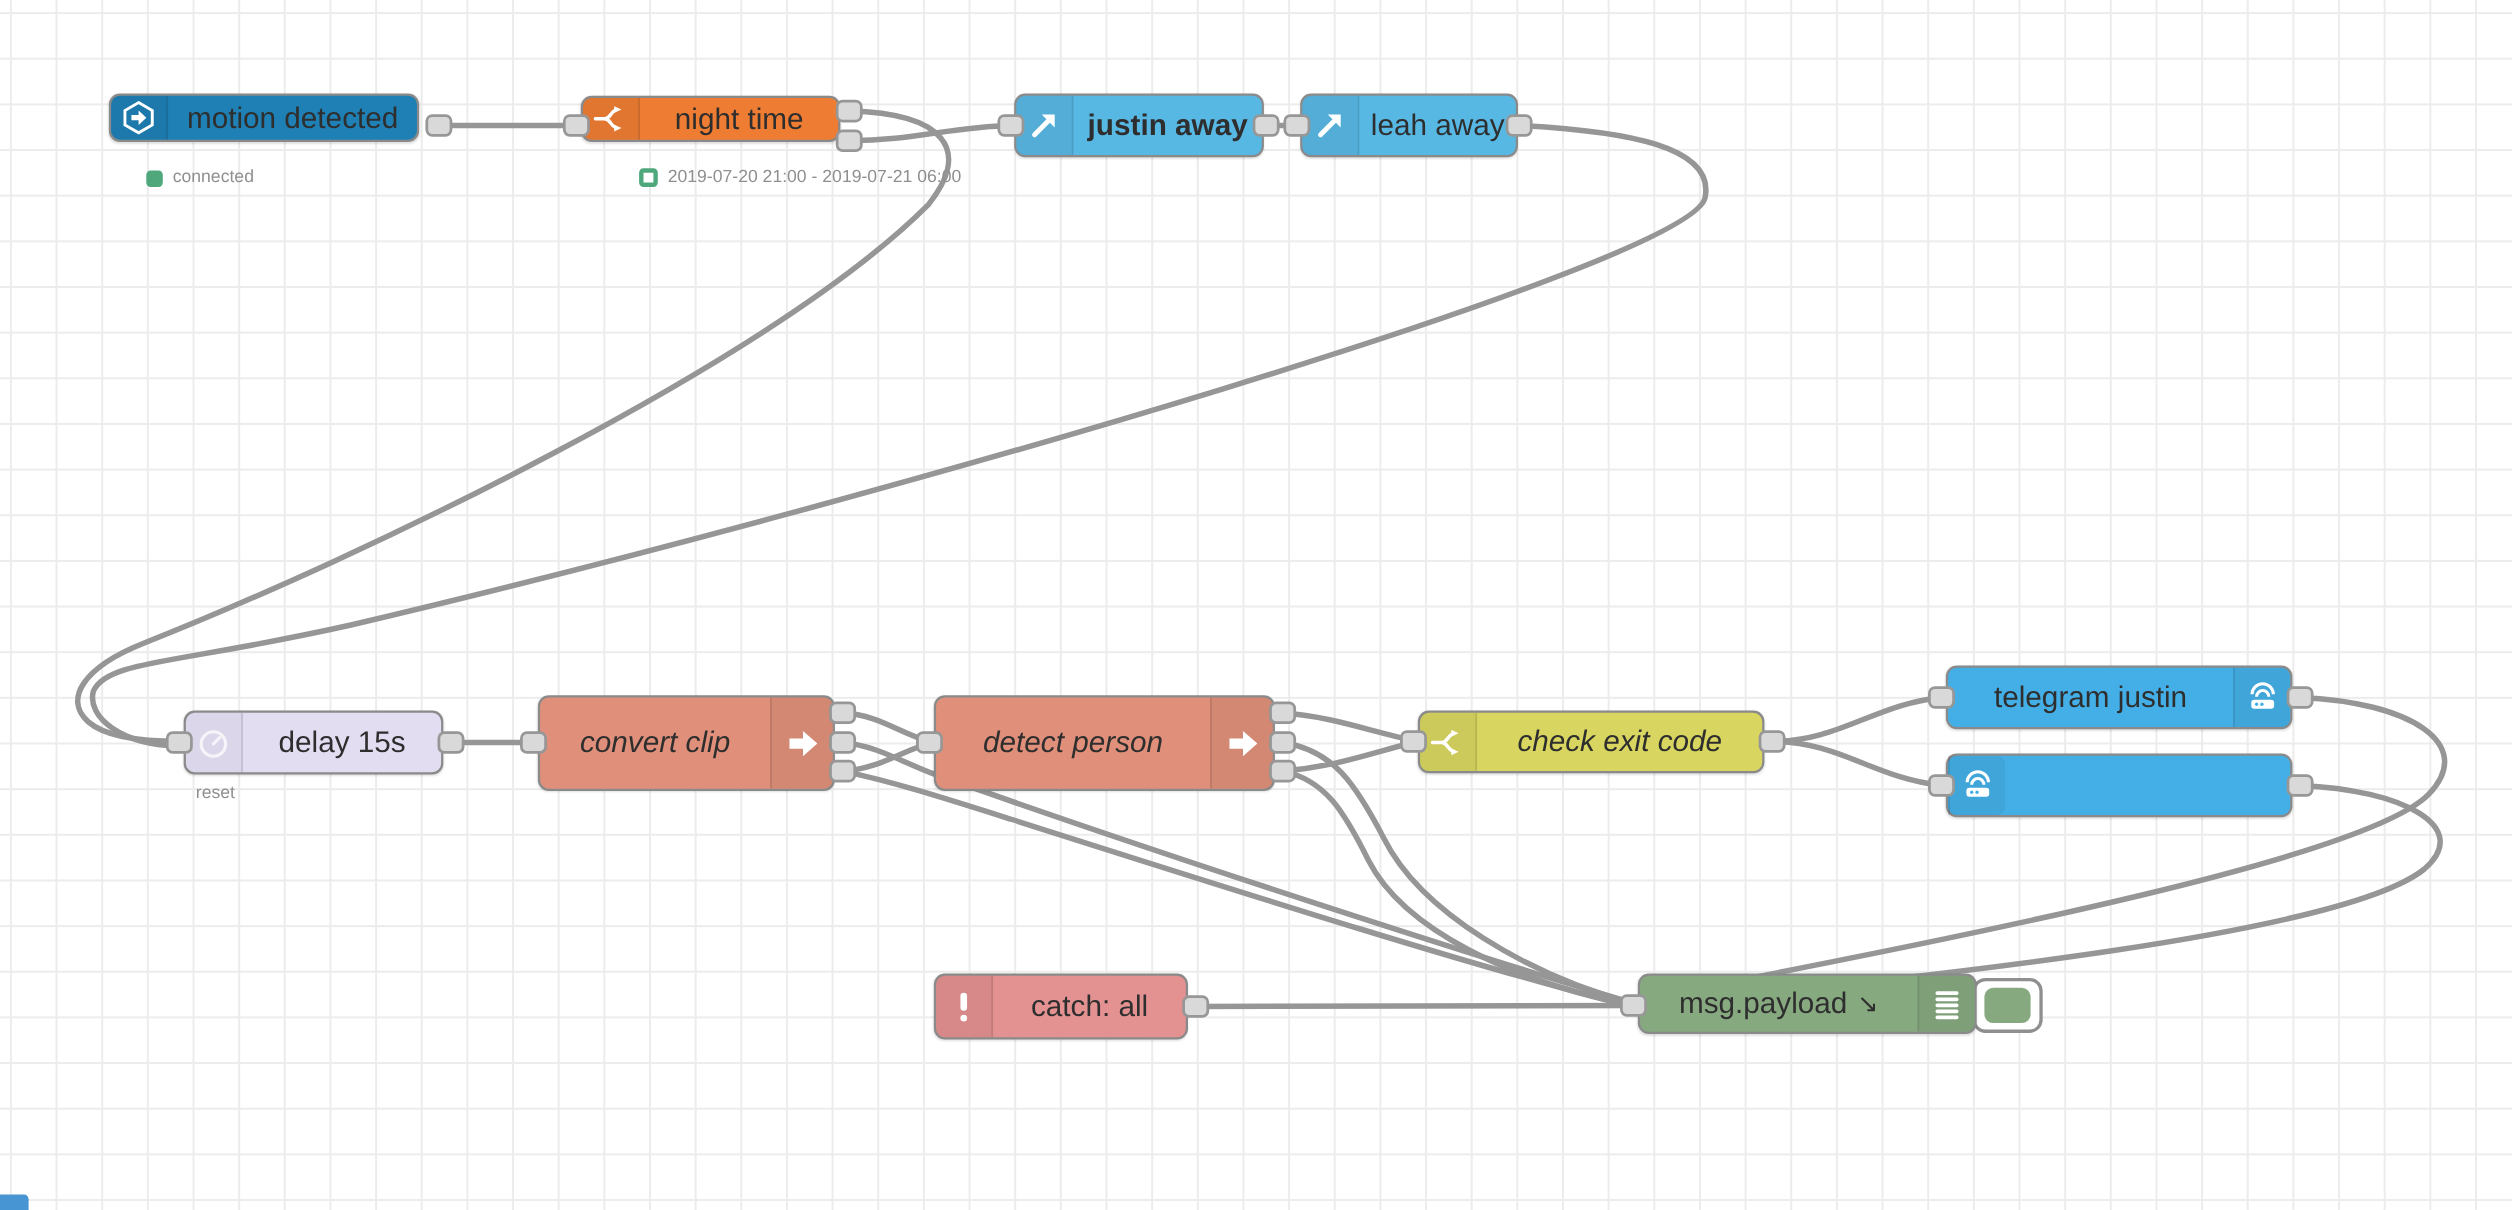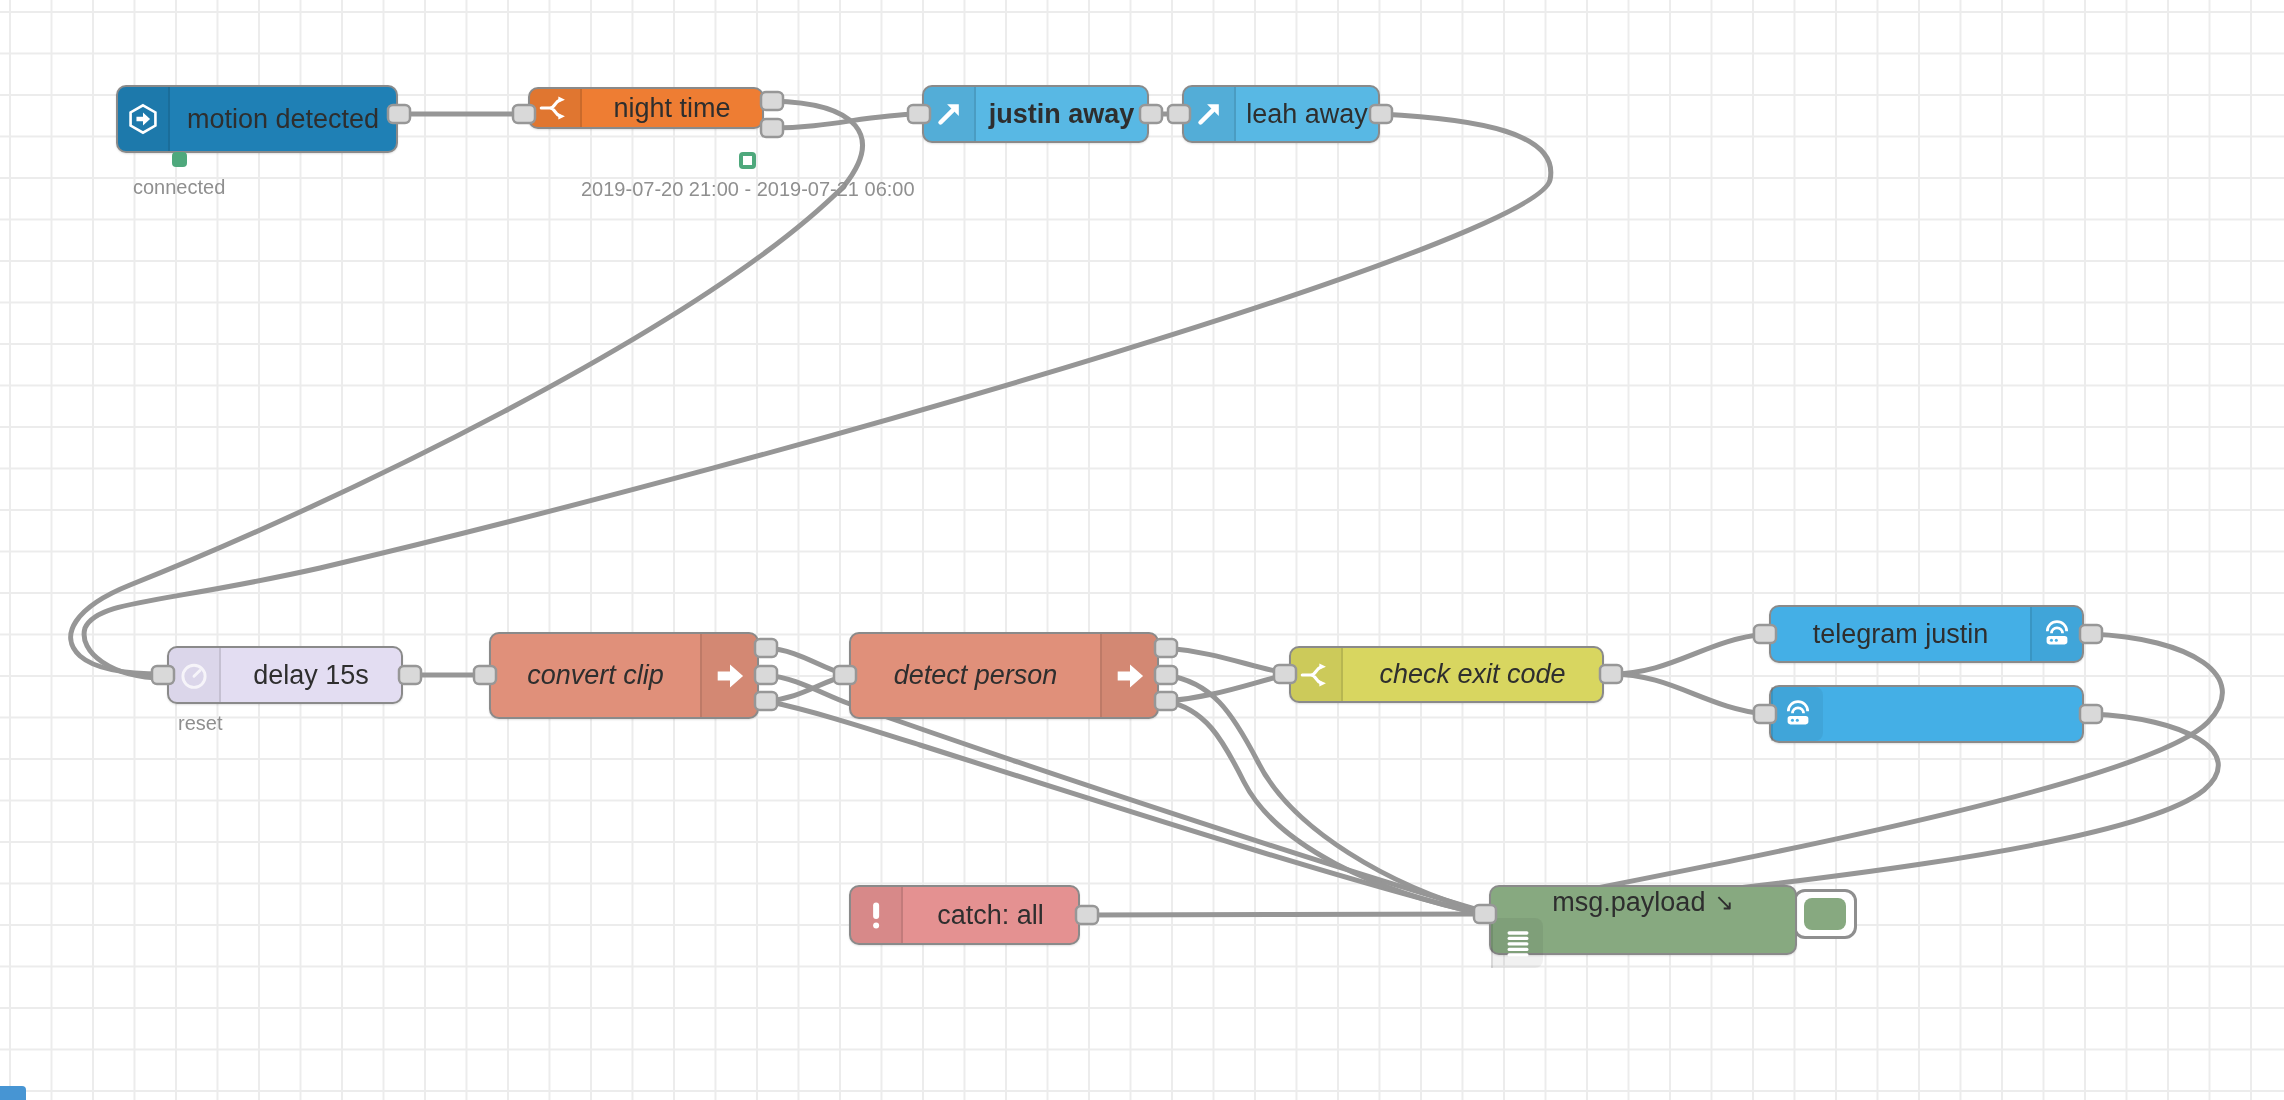--- a/index.html
+++ b/index.html
@@ -31,22 +31,22 @@
   .iconbox.ileft{border-right:2px solid rgba(0,0,0,0.10);border-radius:8px 0 0 8px;}
   .iconbox.iright{border-left:2px solid rgba(0,0,0,0.10);border-radius:0 8px 8px 0;}
   .label{
     flex:1;display:flex;align-items:center;justify-content:center;
     font-size:27px;color:#2e2e2e;white-space:nowrap;padding:0 10px;
   }
   .italic .label{font-style:italic;}
   .suffix{font-size:23px;margin-left:9px;}
 
   .status{
-    position:absolute;z-index:2;display:flex;align-items:center;gap:9px;
-    font-size:20px;color:#8f8f8f;white-space:nowrap;flex-direction:column;
+    position:absolute;z-index:2;display:flex;align-items:flex-end;gap:9px;
+    font-size:16px;color:#8f8f8f;white-space:nowrap;
   }
   .sdot{width:15px;height:15px;border-radius:4px;background:#4ea87c;}
   .sring{width:9px;height:9px;border-radius:4px;background:#ffffff;border:4px solid #4ea87c;}
 
   .toggle{
     position:absolute;z-index:1;box-sizing:border-box;
     width:64px;height:50px;border:3px solid #8f8f8f;border-radius:12px;background:#ffffff;
     display:flex;align-items:center;justify-content:center;
   }
   .toggle .inner{width:42px;height:32px;border-radius:8px;background:#87a980;}
@@ -79,21 +79,21 @@
     <path class="wire" d="M1611,674 C1672,674 1705,708 1765,714"></path>
     <path class="wire" d="M2091,634 C2190,638 2252,676 2208,722 C2150,782 1760,856 1485,910"></path>
     <path class="wire" d="M2091,714 C2185,718 2248,752 2204,790 C2130,850 1750,888 1485,915"></path>
     <path class="wire" d="M1087,915 C1220,915 1350,914 1483,914"></path>
   </svg>
 
   <div class="toggle" style="left:1793px;top:889px;">
     <div class="inner"></div>
   </div>
 
-  <div class="node" style="--c:#1f80b5;left:116px;top:85px;width:282px;height:68px;">
+  <div class="node" style="--c:#1f80b5;left:99px;top:85px;width:282px;height:44px;">
     <span class="iconbox ileft">
       <svg width="34" height="34" viewBox="0 0 26 26">
           <path d="M13,2.5 22.5,8 22.5,18 13,23.5 3.5,18 3.5,8 z" fill="none" stroke="#fff" stroke-width="2"></path>
           <path d="M8,11.2 h5 v-3.2 l5.4,5 -5.4,5 v-3.2 h-5 z" fill="#fff"></path>
         </svg>
     </span>
     <span class="label">motion detected</span>
   </div>
   <div class="status" style="left:133px;top:152px;">
     <span class="sdot"></span>
@@ -205,21 +205,21 @@
   <div class="node" style="--c:#e49191;left:849px;top:885px;width:231px;height:60px;">
     <span class="iconbox ileft">
       <svg width="34" height="34" viewBox="0 0 26 26">
           <rect x="10.8" y="3.5" width="4.6" height="12.5" rx="2.3" fill="#fff"></rect>
           <rect x="10.8" y="18.8" width="4.6" height="4.6" rx="2.3" fill="#fff"></rect>
         </svg>
     </span>
     <span class="label">catch: all</span>
   </div>
 
-  <div class="node" style="--c:#87a980;left:1489px;top:885px;width:308px;height:70px;flex-direction:column;">
+  <div class="node" style="--c:#87a980;left:1489px;top:885px;width:308px;height:55px;">
     <span class="label">
       <span>msg.payload</span>
       <span class="suffix">↘</span>
     </span>
     <span class="iconbox iright">
       <svg width="34" height="34" viewBox="0 0 26 26">
           <rect x="5" y="4" width="16" height="2.6" rx="1.2" fill="#fff"></rect>
           <rect x="5" y="8.2" width="16" height="2.6" rx="1.2" fill="#fff"></rect>
           <rect x="5" y="12.4" width="16" height="2.6" rx="1.2" fill="#fff"></rect>
           <rect x="5" y="16.6" width="16" height="2.6" rx="1.2" fill="#fff"></rect>

